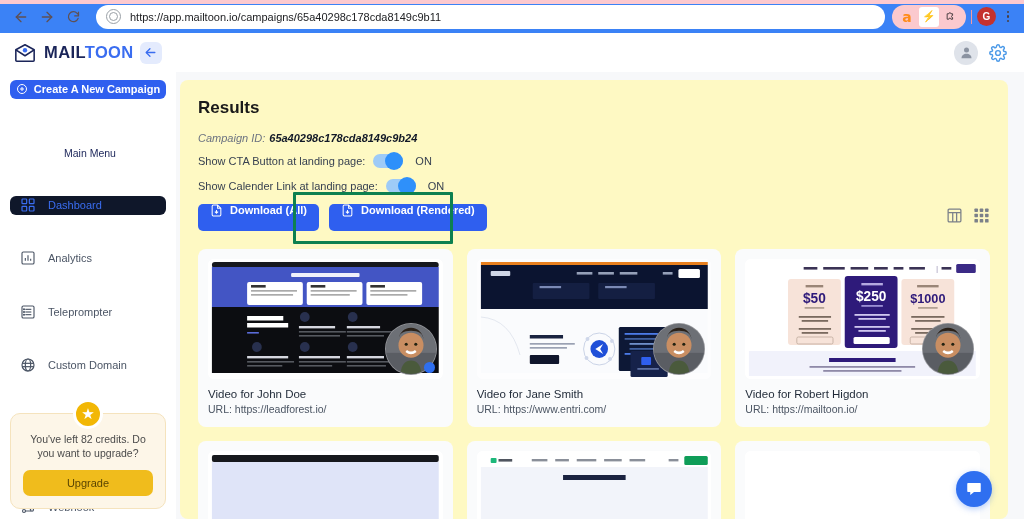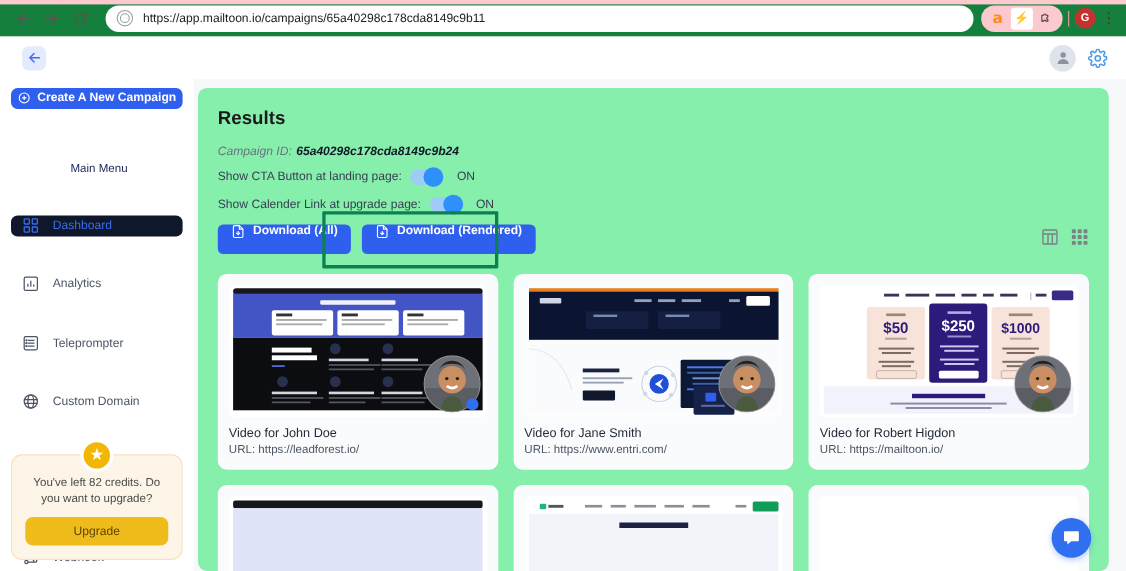--- a/index.html
+++ b/index.html
@@ -6,21 +6,21 @@
   html, body {
     width: 1024px; height: 519px;
     overflow: hidden;
     font-family: "Liberation Sans", sans-serif;
     background: #ffffff;
   }
 
   
   .browser {
     width: 1024px; height: 33px;
-    background: #15803d;
+    background: #3b82f6;
     display: flex; align-items: center;
     padding: 0 8px;
     position: relative;
   }
   .browser::before{
     content:""; position:absolute; top:0; left:0; right:0; height:4px;
     background:#fcc9cf;
   }
   .nav-btn {
     width: 26px; height: 26px;
@@ -169,21 +169,21 @@
   }
 
   
   .main {
     flex:1 1 auto; min-width:0;
     background:#f7f8fa;
     padding: 8px 16px 0 4px;
     overflow:hidden;
   }
   .panel {
-    background:#86efac;
+    background:#fef9c3;
     border-radius:8px;
     height: 100%;
     padding: 18px 18px 0 18px;
     overflow:hidden;
     position:relative;
   }
   .page-title { font-size:17px; font-weight:bold; color:#1a1a1a; margin-bottom:14px;}
   .meta-row { font-size:11px; color:#6b7280; margin-bottom:10px; display:flex; align-items:center;font-style:italic;}
   .meta-row b { color:#111827; margin-left:4px; font-weight:bold;}
   .toggle-row { display:flex; align-items:center; font-size:11px; color:#374151; margin-bottom:11px;}
@@ -306,20 +306,32 @@
   <span class="kebab">
       <b></b>
       <b></b>
       <b></b>
     </span>
 </div>
 
 <div class="app">
 
   <div class="topbar">
+    <div class="logo-wrap">
+      <span class="logo-mark">
+        <svg viewBox="0 0 24 24" fill="none" stroke="currentColor" stroke-width="1.7" stroke-linejoin="round">
+            <path d="M2 8.5 12 3l10 5.5V20a1 1 0 0 1-1 1H3a1 1 0 0 1-1-1z"></path>
+            <path d="M2 8.5 12 15l10-6.5"></path>
+            <circle cx="12" cy="9" r="2.4" fill="#3a6df0" stroke="none"></circle>
+          </svg>
+      </span>
+      <span class="logo-text">
+        <span class="logo-mail">MAIL</span><span class="logo-toon">TOON</span>
+      </span>
+    </div>
     <span class="back-chip">
       <svg width="13" height="13" viewBox="0 0 24 24" fill="none" stroke="currentColor" stroke-width="2.4" stroke-linecap="round" stroke-linejoin="round">
           <line x1="20" y1="12" x2="5" y2="12"></line>
           <polyline points="11 19 4 12 11 5"></polyline>
         </svg>
     </span>
 
     <div class="topbar-right">
       <span class="avatar-btn">
         <svg width="15" height="15" viewBox="0 0 24 24" fill="currentColor">
@@ -441,21 +453,21 @@
 
         <div class="toggle-row">
           <span>Show CTA Button at landing page:</span>
           <span class="switch">
               <i></i>
             </span>
           <span class="switch-state">ON</span>
         </div>
 
         <div class="toggle-row">
-          <span>Show Calender Link at upgrade page:</span>
+          <span>Show Calender Link at landing page:</span>
           <span class="switch">
               <i></i>
             </span>
           <span class="switch-state">ON</span>
         </div>
 
         <div class="btn-row">
           <div class="dl-btn">
             <span>
               <svg width="13" height="13" viewBox="0 0 24 24" fill="none" stroke="currentColor" stroke-width="1.9" stroke-linejoin="round">

